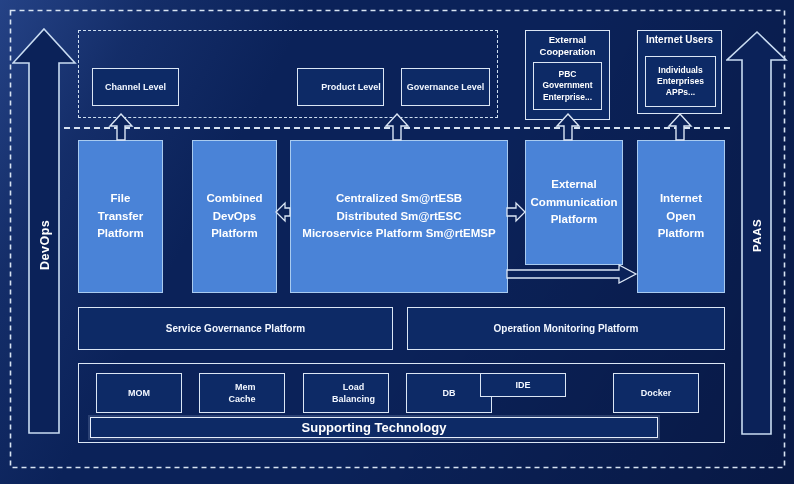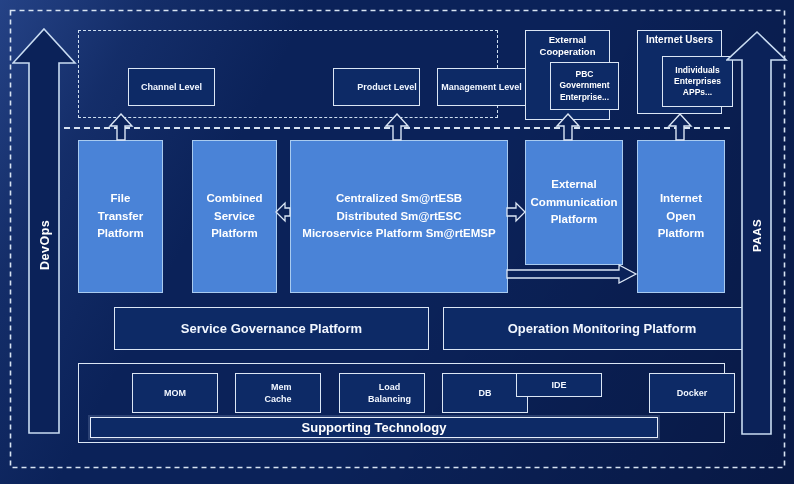--- a/index.html
+++ b/index.html
@@ -18,33 +18,33 @@
 
   
   .panel-light{
     background:#4a83d7;border:1.5px solid #a9cbf0;
     font-weight:bold;font-size:11.5px;line-height:1.55;color:#ffffff;
     z-index:2;
   }
   
   .panel-dark{
     background:#0d2a66;border:1.4px solid #dbe6f5;
-    font-weight:bold;color:#f2f7ff;z-index:2;margin-left:36px;
+    font-weight:bold;color:#f2f7ff;z-index:2;
   }
   .level-box{font-size:9px;}
-  .gov-box{font-size:13px;}
+  .gov-box{font-size:10px;}
   .tech-box{font-size:9px;line-height:1.35;}
 
   .dashed-box{border:1.5px dashed #cfe0f2;z-index:1;}
 
   .top-box{background:#0d2a66;border:1.5px solid #dbe6f5;z-index:2;}
   .top-box .ttl{font-weight:bold;font-size:9.5px;line-height:1.25;padding-top:3px;}
   .top-box .inner{
     position:absolute;box-sizing:border-box;background:#0d2a66;border:1.2px solid #dbe6f5;
-    font-weight:bold;font-size:8.5px;line-height:1.3;margin-left:17px;
+    font-weight:bold;font-size:8.5px;line-height:1.3;
   }
 
   .vlabel{
     writing-mode:vertical-rl;transform:rotate(180deg);
     font-weight:bold;letter-spacing:.5px;color:#fdfdfd;
     display:flex;align-items:center;justify-content:center;
     z-index:3;
   }
   svg{display:block;}
   .arrow-svg{position:absolute;z-index:3;}
@@ -72,21 +72,21 @@
   <div class="abs vlabel" style="left:30px;top:180px;width:30px;height:130px;font-size:12.5px;">DevOps</div>
 
   <svg class="arrow-svg" style="left:726px;top:29px;" width="62" height="408">
     <polygon points="31,3 60,31 45,31 45,405 16,405 16,31 1,31" fill="#0b2259" stroke="#c9dcf2" stroke-width="1.6"></polygon>
   </svg>
   <div class="abs vlabel" style="left:742px;top:172px;width:30px;height:126px;font-size:11.5px;">PAAS</div>
 
   <div class="abs dashed-box" style="left:78px;top:30px;width:420px;height:88px;"></div>
   <div class="abs panel-dark level-box center" style="left:92px;top:68px;width:87px;height:38px;">Channel Level</div>
   <div class="abs panel-dark level-box center" style="left:297px;top:68px;width:87px;height:38px;padding-left:21px;">Product Level</div>
-  <div class="abs panel-dark level-box center" style="left:401px;top:68px;width:89px;height:38px;">Management Level</div>
+  <div class="abs panel-dark level-box center" style="left:401px;top:68px;width:89px;height:38px;">Governance Level</div>
 
   <div class="abs top-box" style="left:525px;top:30px;width:85px;height:90px;">
     <div class="ttl center pre" style="width:100%;">External
 Cooperation</div>
     <div class="inner center pre" style="left:7px;top:31px;width:69px;height:48px;">PBC Government
 Enterprise...</div>
   </div>
 
   <div class="abs top-box" style="left:637px;top:30px;width:85px;height:84px;">
     <div class="ttl center" style="width:100%;font-size:10px;">Internet Users</div>
@@ -105,21 +105,21 @@
     <polygon points="13,1 24,13 17,13 17,27 9,27 9,13 2,13" fill="#0b2259" stroke="#dbe6f5" stroke-width="1.4"></polygon>
     </svg>
   <svg class="arrow-svg" style="left:667px;top:113px;" width="26" height="28">
     <polygon points="13,1 24,13 17,13 17,27 9,27 9,13 2,13" fill="#0b2259" stroke="#dbe6f5" stroke-width="1.4"></polygon>
     </svg>
 
   <div class="abs panel-light center pre" style="left:78px;top:140px;width:85px;height:153px;">File
 Transfer
 Platform</div>
   <div class="abs panel-light center pre" style="left:192px;top:140px;width:85px;height:153px;">Combined
-Service
+DevOps
 Platform</div>
   <div class="abs panel-light center pre" style="left:290px;top:140px;width:218px;height:153px;">Centralized Sm@rtESB
 Distributed Sm@rtESC
 Microservice Platform Sm@rtEMSP</div>
   <div class="abs panel-light center pre" style="left:525px;top:140px;width:98px;height:125px;">External
 Communication
 Platform</div>
   <div class="abs panel-light center pre" style="left:637px;top:140px;width:88px;height:153px;">Internet
 Open
 Platform</div>

